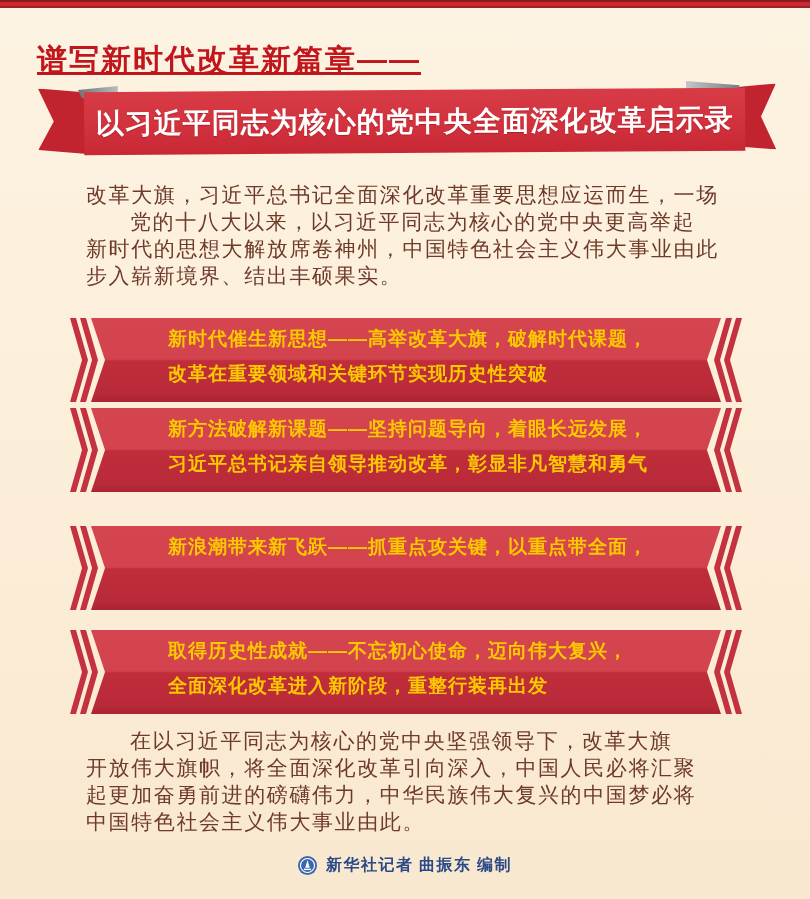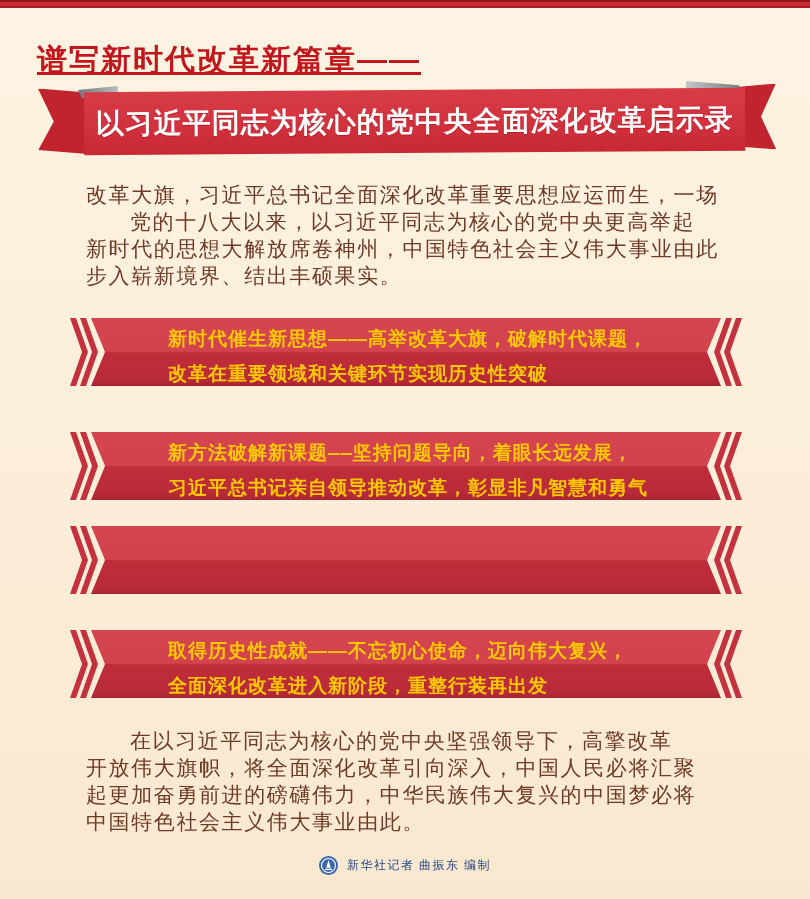--- a/index.html
+++ b/index.html
@@ -57,23 +57,23 @@
     position:absolute;left:86px;width:644px;
     font-family:"Liberation Serif",serif;
     font-size:21px;line-height:27px;letter-spacing:1.6px;
     color:#6e3a2a;
   }
   .para-intro{top:182px;}
   .para-end{top:728px;}
   .pline{white-space:nowrap;}
   .pline.indent{padding-left:44px;}
   
-  .ribbon{position:absolute;left:70px;width:672px;height:68px;}
+  .ribbon{position:absolute;left:70px;width:672px;height:84px;}
   .ribbon.r1{top:318px;}
-  .ribbon.r2{top:432px;font-family:Liberation Mono, monospace;}
+  .ribbon.r2{top:408px;}
   .ribbon.r3{top:526px;}
   .ribbon.r4{top:630px;}
   .rbody{
     position:absolute;left:21px;right:21px;top:0;bottom:0;
     background:linear-gradient(180deg,#d4454f 0%,#d2434e 49%,#c02d3b 51%,#b92a38 90%,#aa2431 100%);
     clip-path:polygon(0% 0%,100% 0%,calc(100% - 14px) 50%,100% 100%,0% 100%,14px 50%);
   }
   .chev{
     position:absolute;top:0;width:18px;height:100%;
     background:#c5323f;
@@ -90,21 +90,21 @@
   }
   .rline.l1{top:8px;}
   .rline.l2{top:43px;}
   
   .footer{
     position:absolute;left:0;top:853px;width:810px;height:24px;
     display:flex;align-items:center;justify-content:center;gap:9px;
   }
   .footer .credit{
     font-family:"Liberation Serif",serif;
-    font-size:12px;letter-spacing:1.5px;color:#2a4a86;
+    font-size:16px;letter-spacing:1.5px;color:#2a4a86;font-weight:bold;
   }
   .logo{width:19px;height:19px;display:block;}
 </style>
 </head>
 <body>
 
 <div class="poster">
 
   <div class="topbar"></div>
 
@@ -144,34 +144,35 @@
     <div class="rline l1">新方法破解新课题——坚持问题导向，着眼长远发展，</div>
     <div class="rline l2">习近平总书记亲自领导推动改革，彰显非凡智慧和勇气</div>
   </div>
 
   <div class="ribbon r3">
     <div class="rbody"></div>
     <i class="chev cl1"></i>
     <i class="chev cl2"></i>
     <i class="chev cr1"></i>
     <i class="chev cr2"></i>
+    <div class="rline l1">新浪潮带来新飞跃——抓重点攻关键，以重点带全面，</div>
   </div>
 
   <div class="ribbon r4">
     <div class="rbody"></div>
     <i class="chev cl1"></i>
     <i class="chev cl2"></i>
     <i class="chev cr1"></i>
     <i class="chev cr2"></i>
     <div class="rline l1">取得历史性成就——不忘初心使命，迈向伟大复兴，</div>
     <div class="rline l2">全面深化改革进入新阶段，重整行装再出发</div>
   </div>
 
   <div class="para para-end">
-    <div class="pline indent">在以习近平同志为核心的党中央坚强领导下，高擎改革</div>
+    <div class="pline indent">在以习近平同志为核心的党中央坚强领导下，改革大旗</div>
     <div class="pline">开放伟大旗帜，将全面深化改革引向深入，中国人民必将汇聚</div>
     <div class="pline">起更加奋勇前进的磅礴伟力，中华民族伟大复兴的中国梦必将</div>
     <div class="pline">中国特色社会主义伟大事业由此。</div>
   </div>
 
   <div class="footer">
     <svg class="logo" viewBox="0 0 20 20" aria-hidden="true">
       <circle cx="10" cy="10" r="10" fill="#3a67ad"></circle>
       <circle cx="10" cy="10" r="7.4" fill="none" stroke="#ffffff" stroke-width="1.2"></circle>
       <path d="M10 4.2 L12.4 12.4 H7.6 Z" fill="#ffffff"></path>

